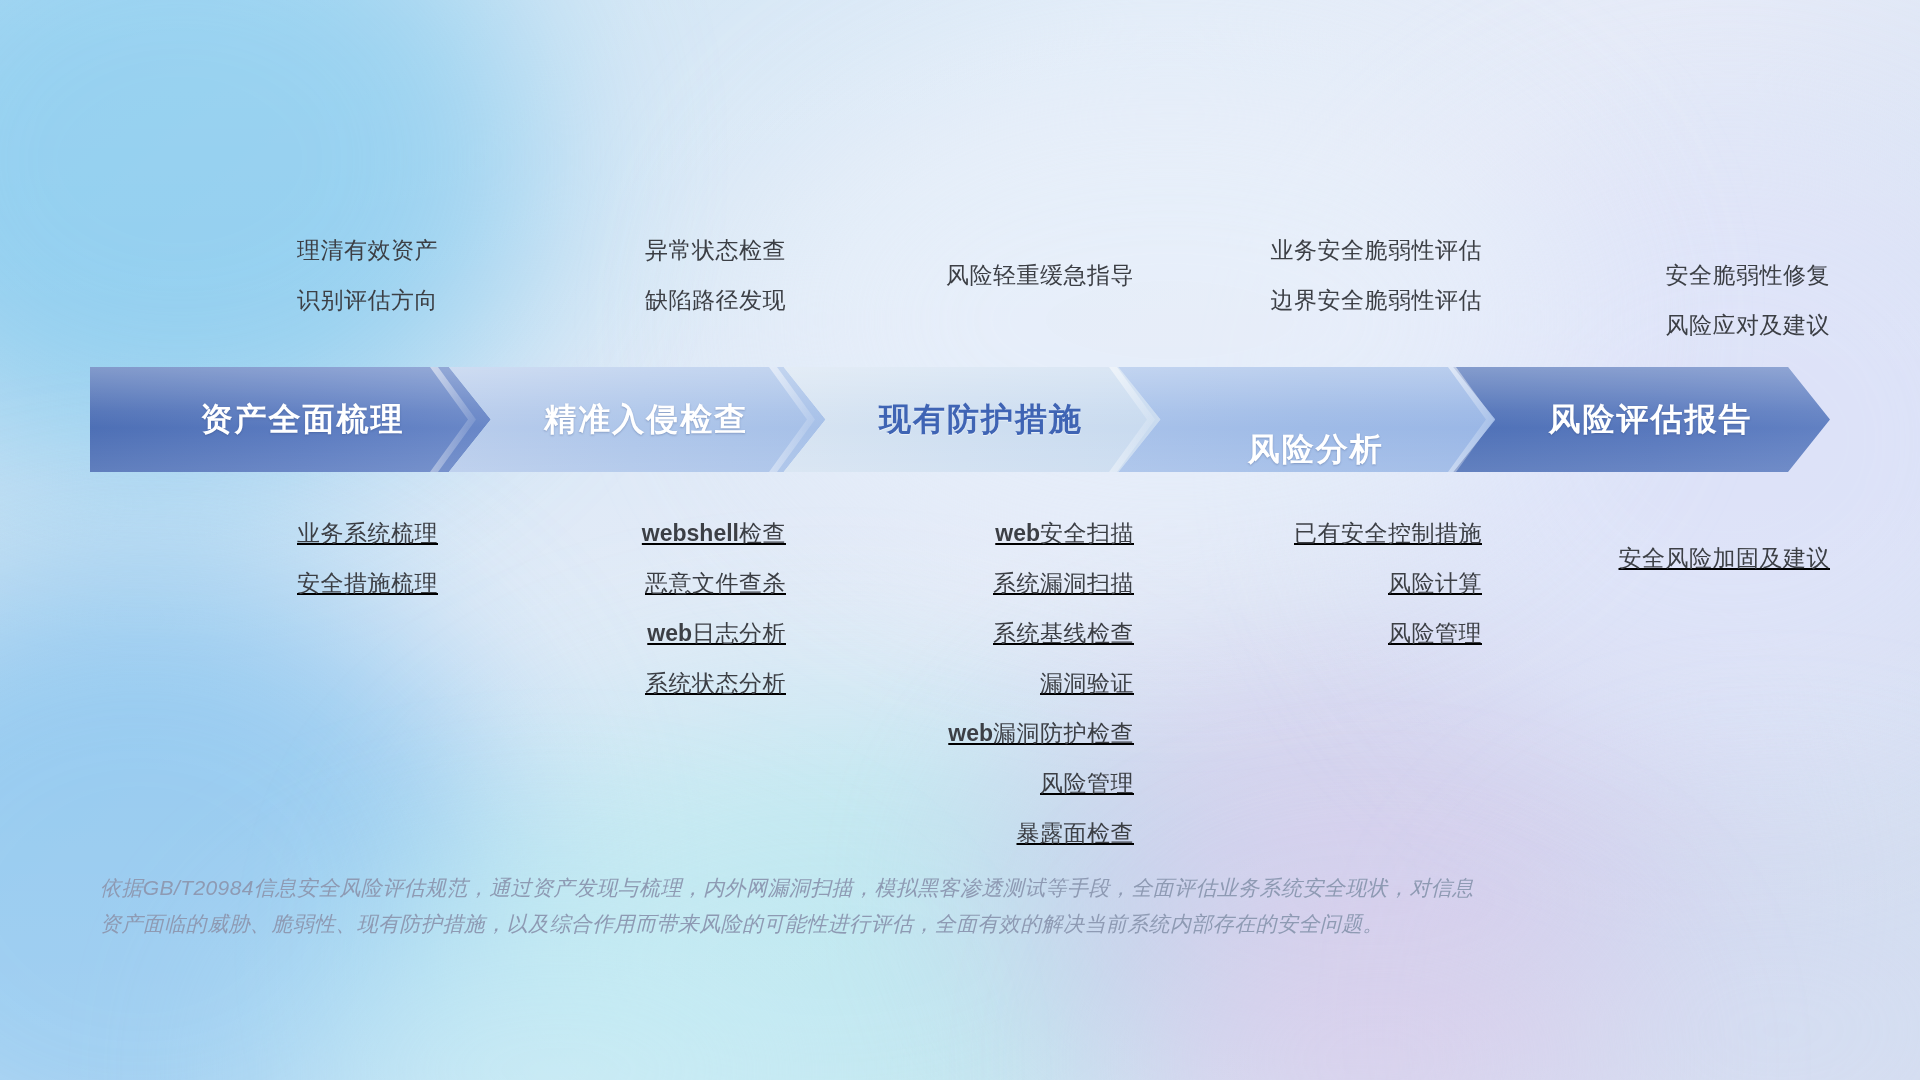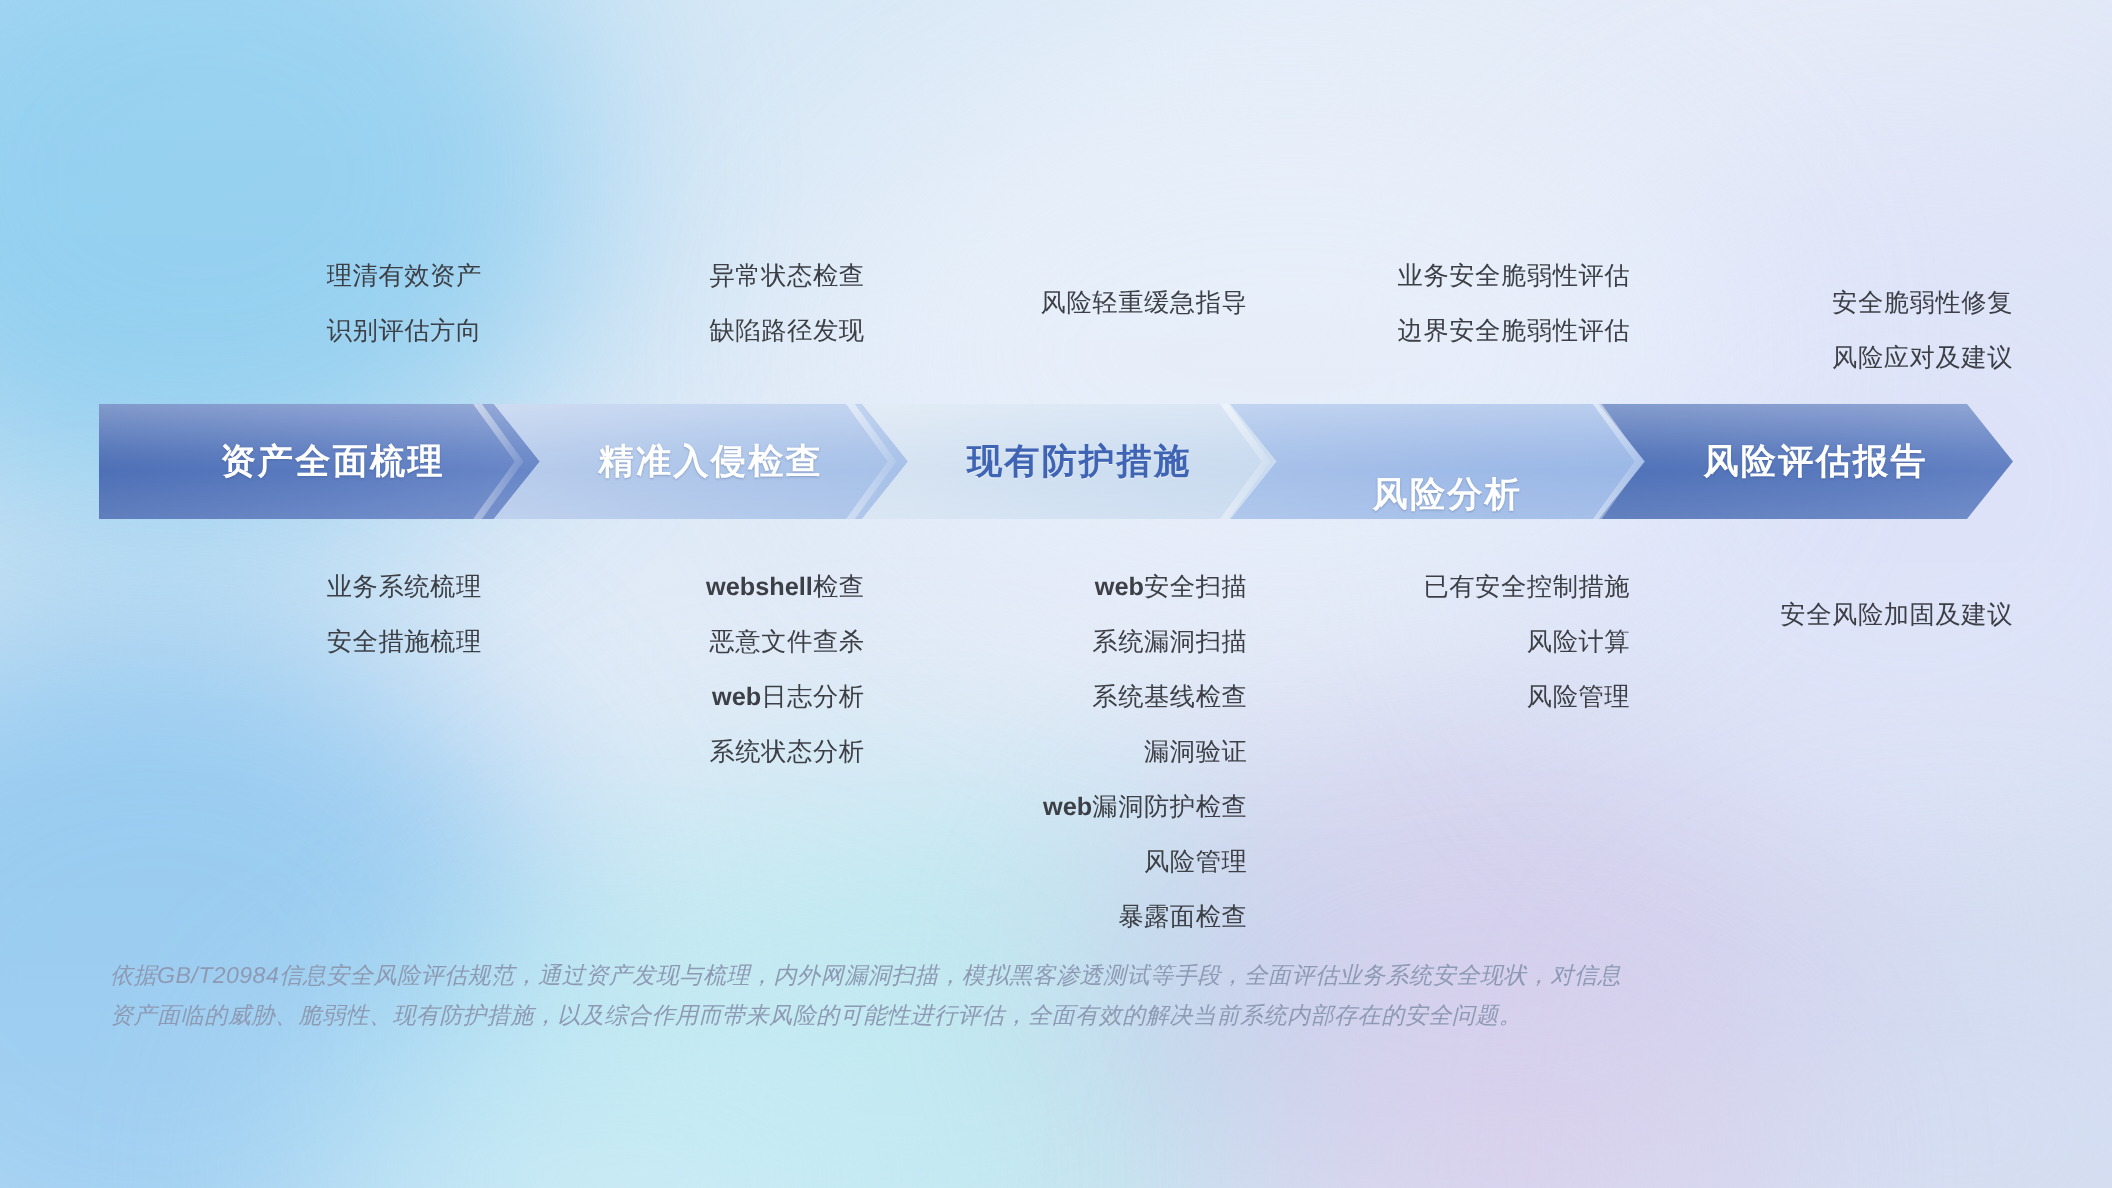--- a/index.html
+++ b/index.html
@@ -61,21 +61,21 @@
   }
 
   .row-top, .row-bottom {
     position: absolute;
     left: 90px;
     width: 1740px;
     display: grid;
     grid-template-columns: repeat(5, 1fr);
   }
   .row-top { top: 225px; }
-  .row-bottom { top: 508px; }
+  .row-bottom { top: 508px; text-decoration: underline; }
 
   .col {
     display: flex;
     flex-direction: column;
     align-items: flex-end;
   }
   .col-top { justify-content: flex-start; }
 
   .note {
     color: #3c3f45;

